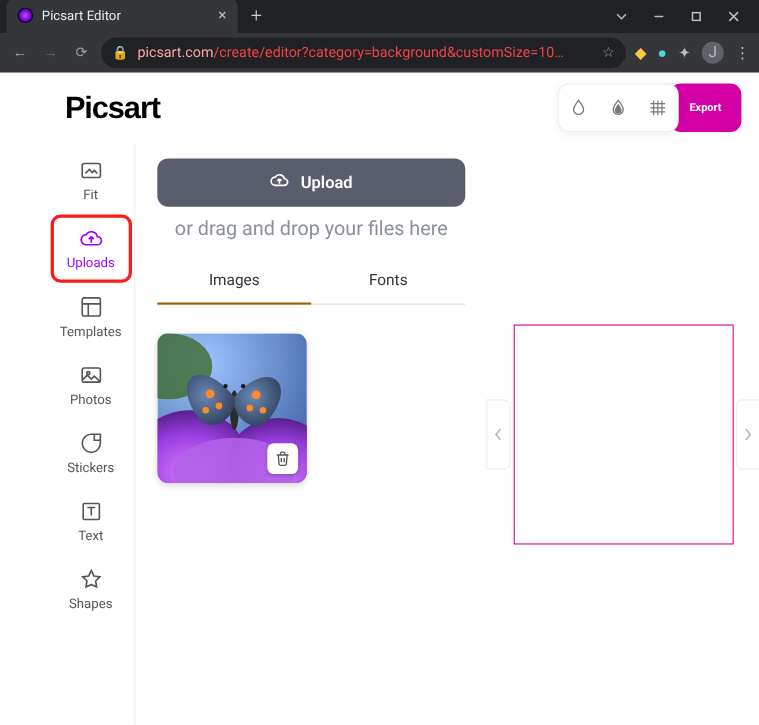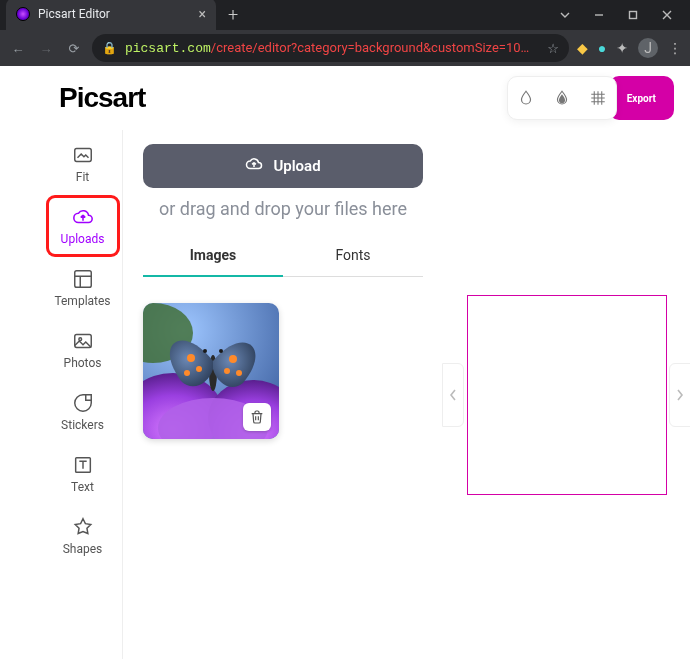--- a/index.html
+++ b/index.html
@@ -46,21 +46,21 @@
     background: #35363a;
   }
   .navbtn { color: #9aa0a6; width: 20px; text-align:center; cursor:pointer; }
   .addr {
     flex: 1; background: #202124; border-radius: 16px; height: 28px;
     display: flex; align-items: center; padding: 0 10px; color: #bdc1c6;
     font-size: 13px; gap: 8px;
   }
   .addr .lock { color: #9aa0a6; font-size: 12px; }
   .addr .url { flex:1; white-space: nowrap; overflow:hidden; text-overflow: ellipsis; }
-  .addr .domain { color: #bef264; font-family: Liberation Mono, monospace; }
+  .addr .domain { color: #fca5a5; }
   .addr .star { color:#9aa0a6; }
   .ext { display:flex; gap:10px; align-items:center; }
   .ext span, .ext div { color:#bbb; font-size:14px; }
   .avatar { width:20px; height:20px; border-radius:50%; background:#5f6368; color:#e8eaed; font-size:11px; display:flex; align-items:center; justify-content:center; }
 
   
   .app { background:#fff; height: calc(659px - 66px); display:flex; flex-direction:column;padding-left:43px; }
   .topbar {
     height: 64px; display:flex; align-items:center; justify-content:space-between;
     padding: 0 16px; position:relative;
@@ -107,21 +107,21 @@
     background:#5a5d6b; color:#fff; border-radius:10px; height:44px;
     display:flex; align-items:center; justify-content:center; gap:10px; font-weight:600; font-size:15px;
     cursor:pointer;
   }
   .drag-hint { text-align:center; color:#8a8f99; font-size:18px; }
   .subtabs { display:flex; margin-top:6px; }
   .subtab {
     flex:1; text-align:center; font-size:14px; color:#333; padding:12px 0; cursor:pointer;
     border-bottom:1px solid #ddd;
   }
-  .subtab.active { font-weight:700; border-bottom:2px solid #14b8a6; }
+  .subtab.active { font-weight:400; border-bottom:2px solid #a16207; }
   .thumbs { margin-top:16px; display:flex; flex-wrap:wrap; gap:12px; }
   .thumb {
     position:relative; width:136px; height:136px; border-radius:10px; overflow:hidden;
     box-shadow:0 2px 6px rgba(0,0,0,0.15); cursor:pointer;
   }
   .thumb .img { width:100%; height:100%; }
   .thumb .del {
     position:absolute; right:8px; bottom:8px; width:28px; height:28px;
     background:#fff; border-radius:6px; display:flex; align-items:center; justify-content:center;
     box-shadow:0 1px 3px rgba(0,0,0,0.2); cursor:pointer;

